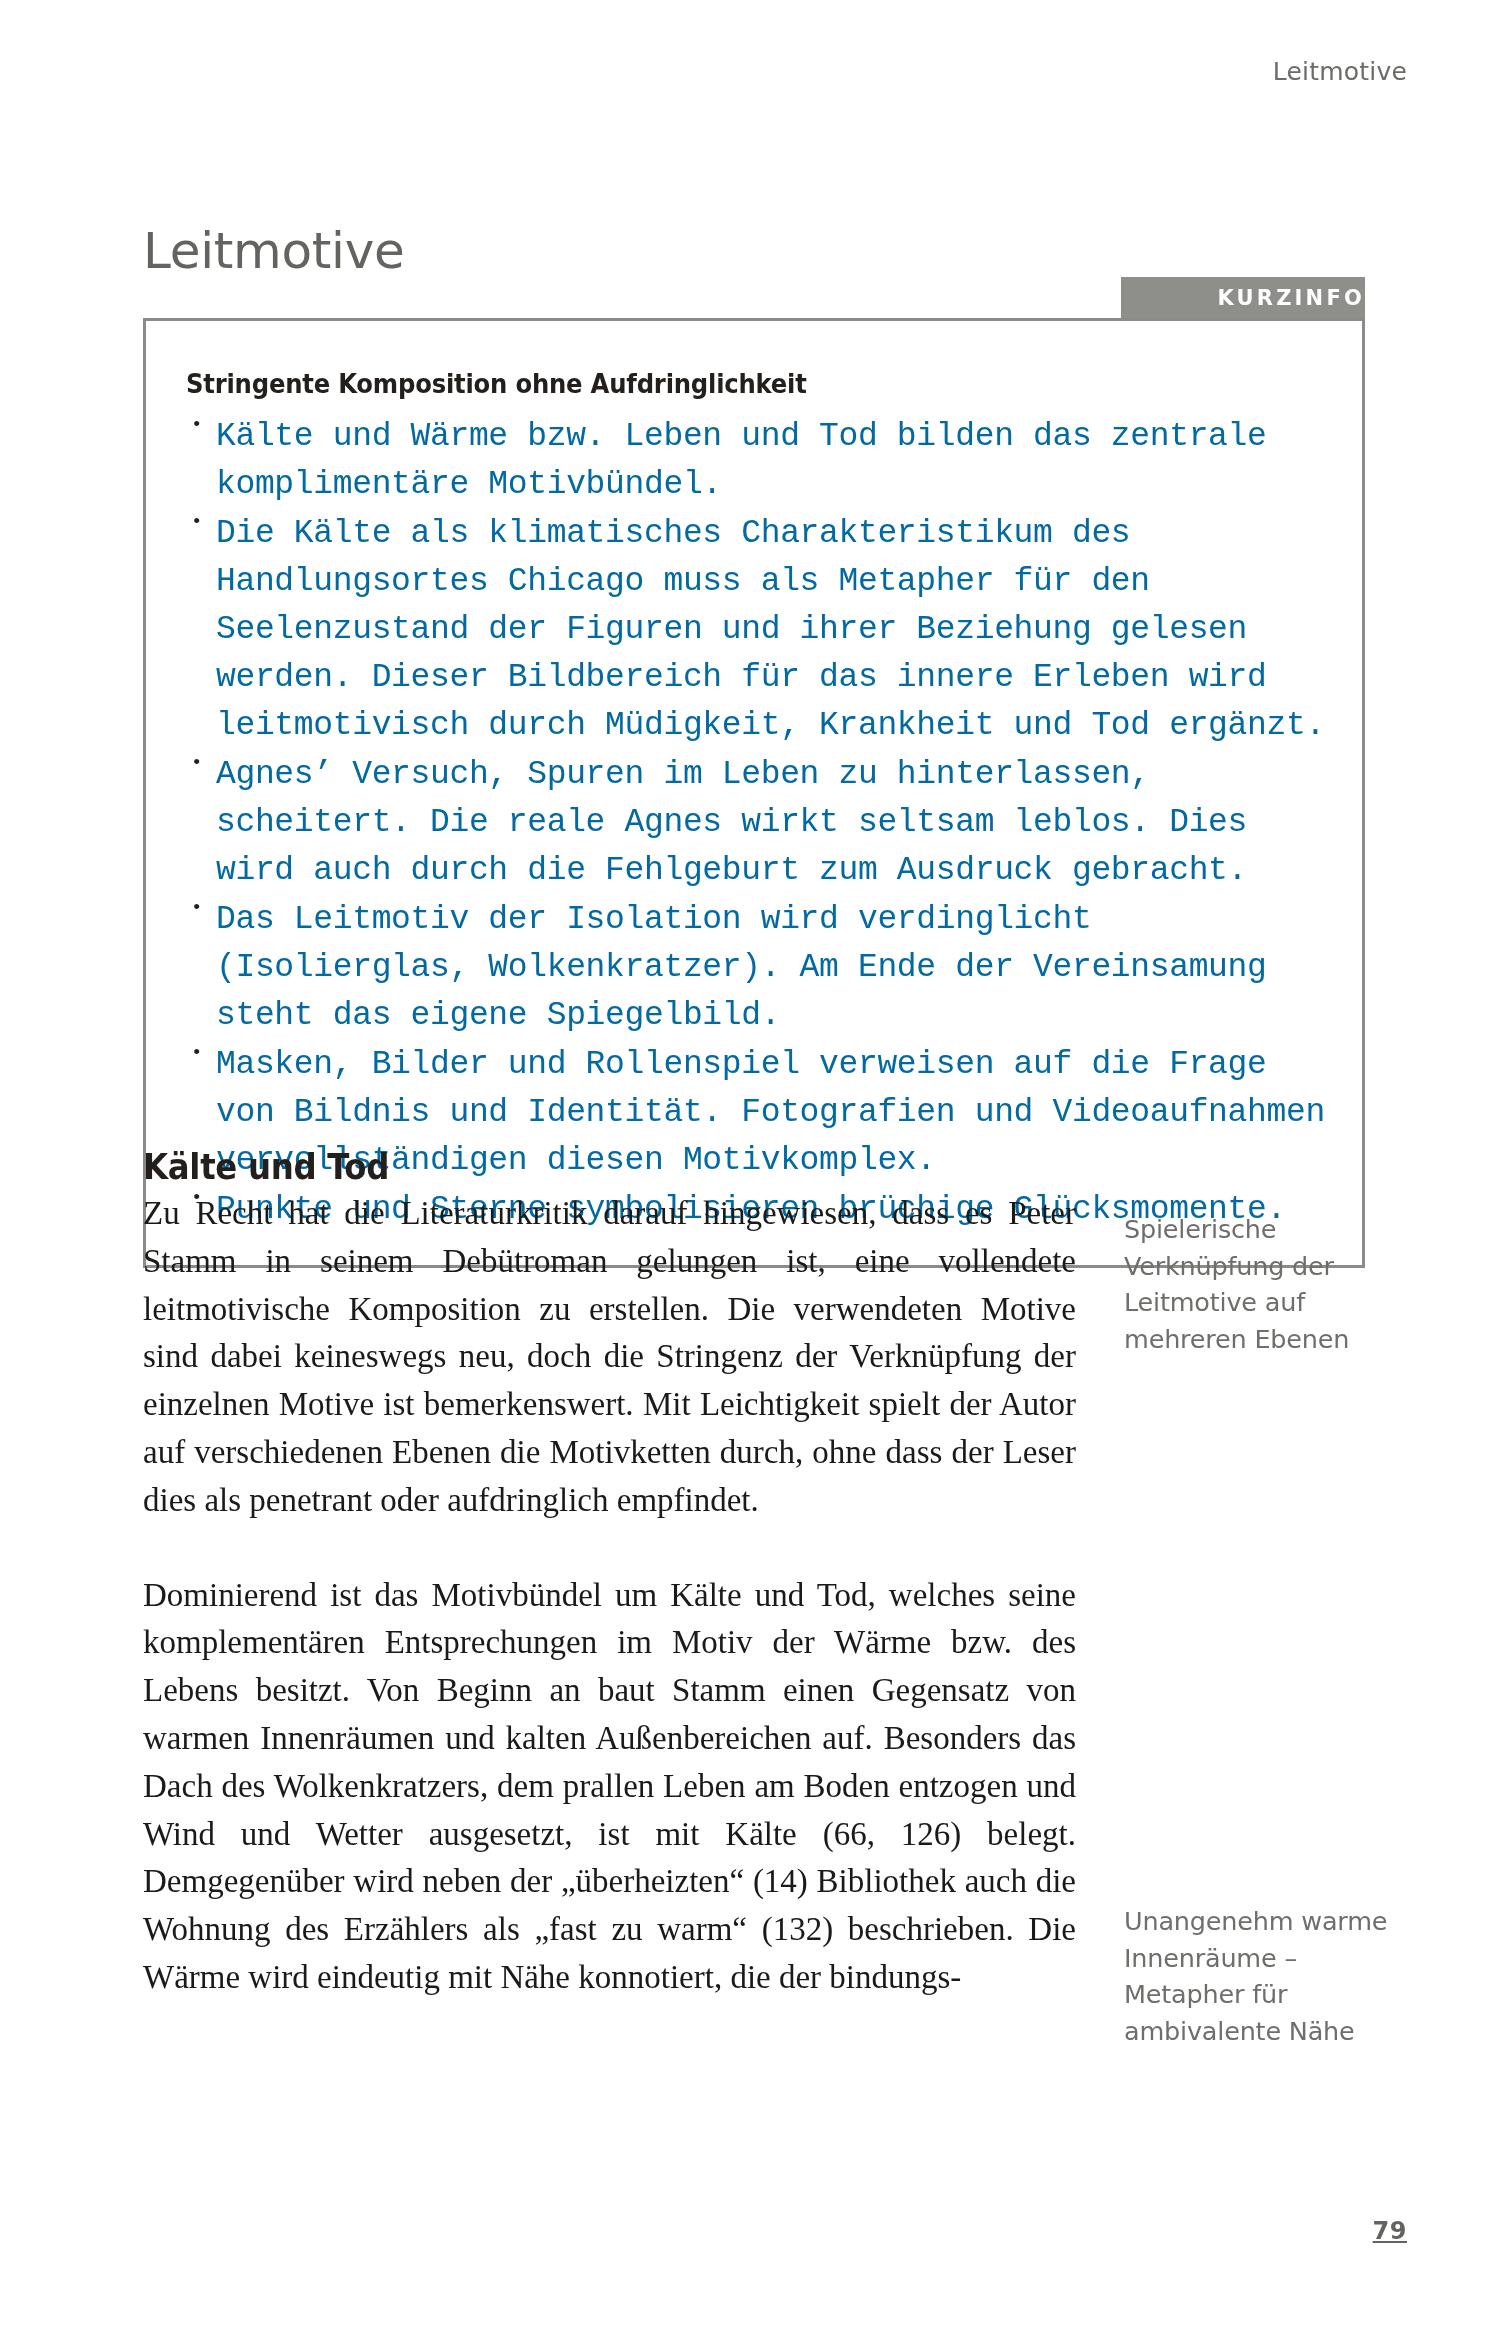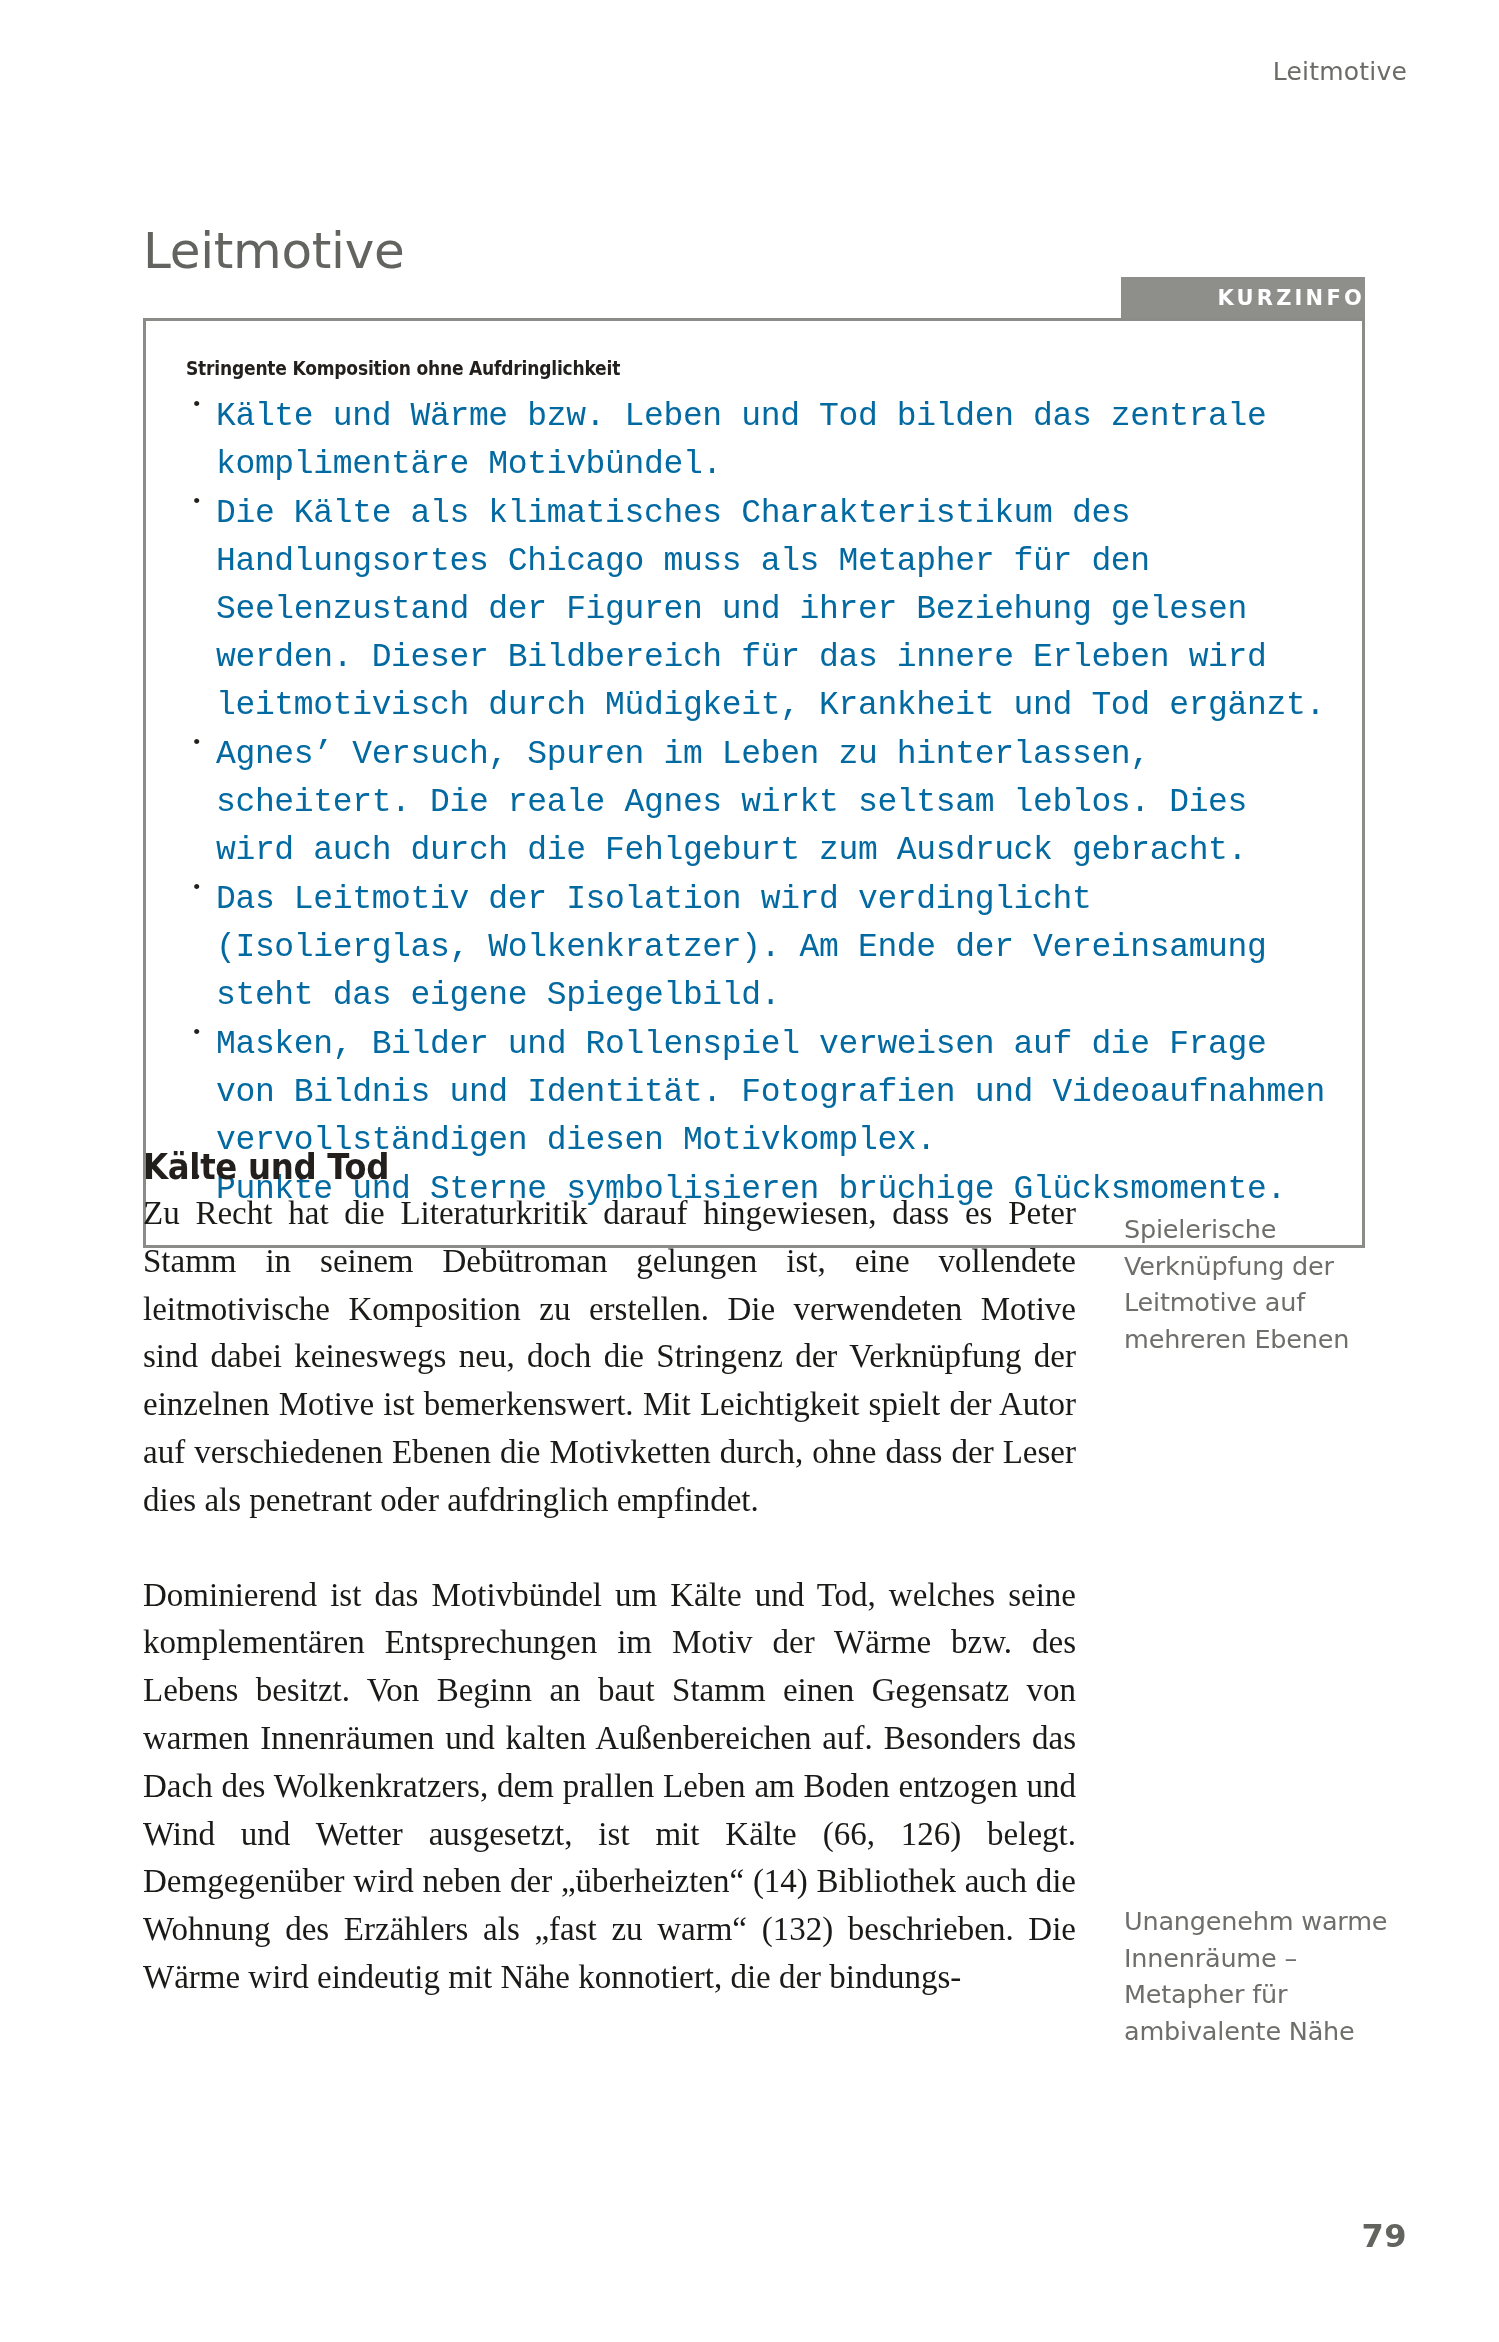--- a/index.html
+++ b/index.html
@@ -86,24 +86,24 @@
     left: 143px;
     top: 318px;
     width: 1222px;
     min-height: 730px;
     border: 3px solid #8b8b88;
     background: #ffffff;
     padding: 28px 34px 30px 40px;
   }
   .info-box-heading {
     font-family: "DejaVu Sans Condensed", "DejaVu Sans", sans-serif;
-    font-size: 19px;
+    font-size: 27px;
     font-weight: 700;
     color: #231f1c;
-    margin: 8px 0 14px 0;
+    margin: 19px 0 14px 0;
     letter-spacing: -0.2px;
   }
   ul.info-list {
     list-style: none;
     margin: 0;
     padding: 0;
   }
   ul.info-list li {
     position: relative;
     padding-left: 30px;
@@ -174,24 +174,25 @@
   }
   .margin-note-1 { top: 1211px; }
   .margin-note-2 { top: 1903px; }
 
   
   .folio {
     position: absolute;
     right: 92px;
     top: 2217px;
     font-family: "DejaVu Sans", sans-serif;
-    font-size: 32px;
+    font-size: 24px;
     font-weight: 700;
     color: #63635f;
     letter-spacing: 0.5px;
+    text-decoration: underline;
   }
 </style>
 </head>
 <body>
 
 <div class="page">
 
   <div class="left-rule"></div>
 
   <div class="running-head">Leitmotive</div>

